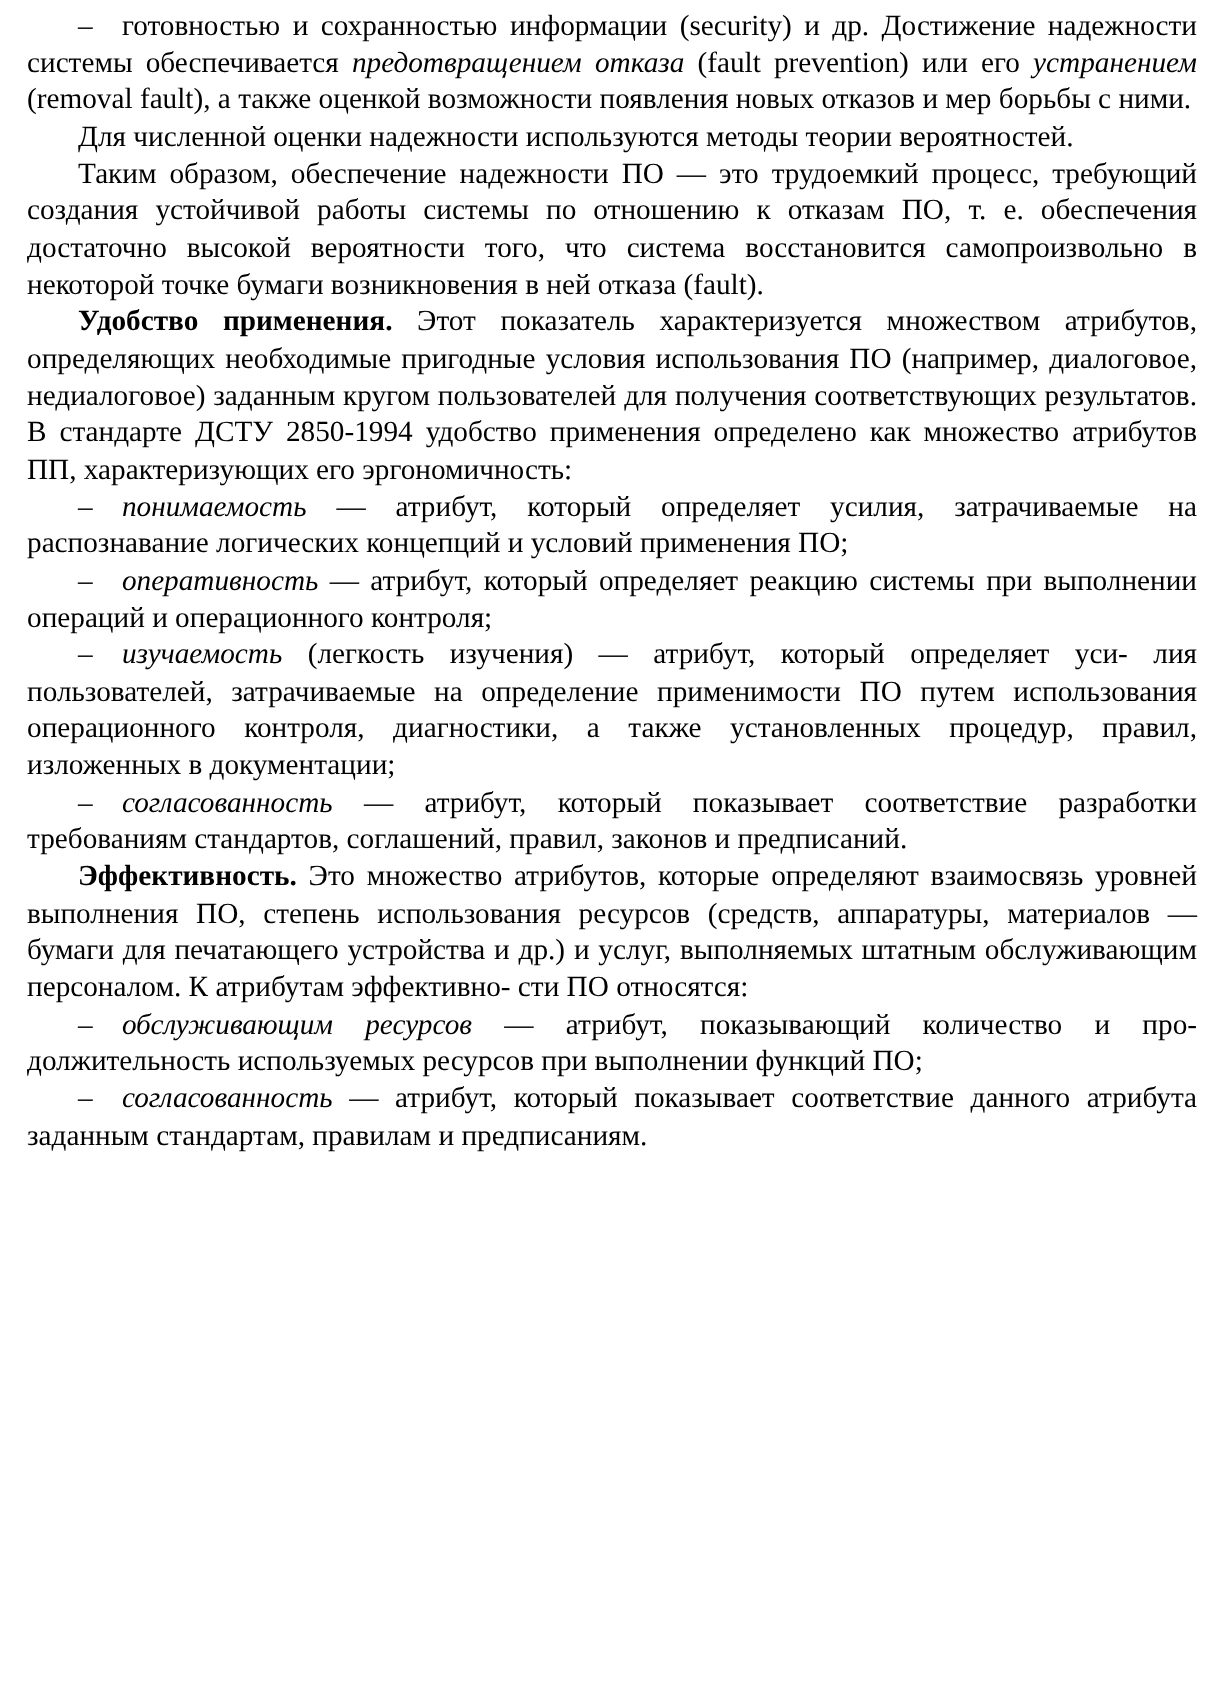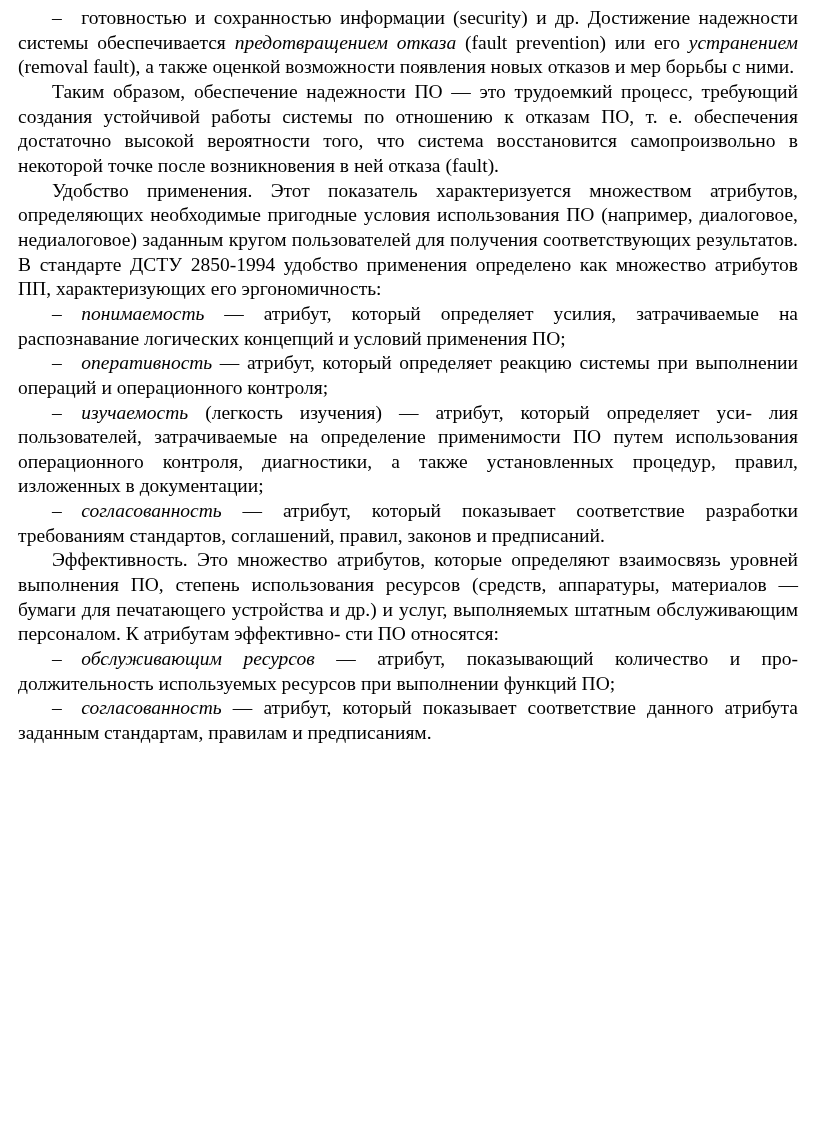--- a/index.html
+++ b/index.html
@@ -31,33 +31,34 @@
   .indent {
     text-indent: 34px;
   }
   .noindent {
     text-indent: 0;
   }
   .dashstart {
     text-indent: 34px;
   }
   b, .b {
-    font-weight: normal;
+    font-weight: bold;
   }
   i, .em {
     font-style: italic;
   }
 </style>
 </head>
 <body>
 
 <div class="page">
   <div id="body-text">
       <p class="para dashstart"><span>–</span><span> готовностью и сохранностью информации (security) и др. Достижение надежности системы обеспечивается </span><i>предотвращением отказа</i><span> (fault  prevention) или его </span><i>устранением</i><span> (removal  fault), а также оценкой возможности появления новых отказов и мер борьбы с ними.</span></p>
-      <p class="para indent"><span>Таким образом, обеспечение надежности ПО — это трудоемкий процесс, требующий создания устойчивой работы системы по отношению к отказам ПО, т. е. обеспечения достаточно высокой вероятности того, что система восстановится самопроизвольно в некоторой точке после возникновения в ней отказа (fault).</span></p>
+      <p class="para indent"><span>Для численной оценки надежности используются методы теории вероятностей.</span></p>
+      <p class="para indent"><span>Таким образом, обеспечение надежности ПО — это трудоемкий процесс, требующий создания устойчивой работы системы по отношению к отказам ПО, т. е. обеспечения достаточно высокой вероятности того, что система восстановится самопроизвольно в некоторой точке бумаги возникновения в ней отказа (fault).</span></p>
       <p class="para indent"><b>Удобство применения.</b><span> Этот показатель характеризуется множеством атрибутов, определяющих необходимые пригодные условия использования ПО (например, диалоговое, недиалоговое) заданным кругом пользователей для получения соответствующих результатов. В стандарте ДСТУ 2850-1994 удобство применения определено как множество атрибутов ПП, характеризующих его эргономичность:</span></p>
       <p class="para dashstart"><span>– </span><i>понимаемость</i><span> — атрибут, который определяет усилия, затрачиваемые на распознавание логических концепций и условий применения ПО;</span></p>
       <p class="para dashstart"><span>– </span><i>оперативность</i><span> — атрибут, который определяет реакцию системы при выполнении операций и операционного контроля;</span></p>
       <p class="para dashstart"><span>– </span><i>изучаемость</i><span> (легкость изучения) — атрибут, который определяет уси- лия пользователей, затрачиваемые на определение применимости ПО путем использования операционного контроля, диагностики, а также установленных процедур, правил, изложенных в документации;</span></p>
       <p class="para dashstart"><span>– </span><i>согласованность</i><span> — атрибут, который показывает соответствие разработки требованиям стандартов, соглашений, правил, законов и предписаний.</span></p>
       <p class="para indent"><b>Эффективность.</b><span> Это множество атрибутов, которые определяют взаимосвязь уровней выполнения ПО, степень использования ресурсов (средств, аппаратуры, материалов — бумаги для печатающего устройства и др.) и услуг, выполняемых штатным обслуживающим персоналом. К атрибутам эффективно- сти ПО относятся:</span></p>
       <p class="para dashstart"><span>– </span><i>обслуживающим ресурсов</i><span> — атрибут, показывающий количество и про- должительность используемых ресурсов при выполнении функций ПО;</span></p>
       <p class="para dashstart"><span>– </span><i>согласованность</i><span> — атрибут, который показывает соответствие данного атрибута заданным стандартам, правилам и предписаниям.</span></p>
     </div>
 </div>

